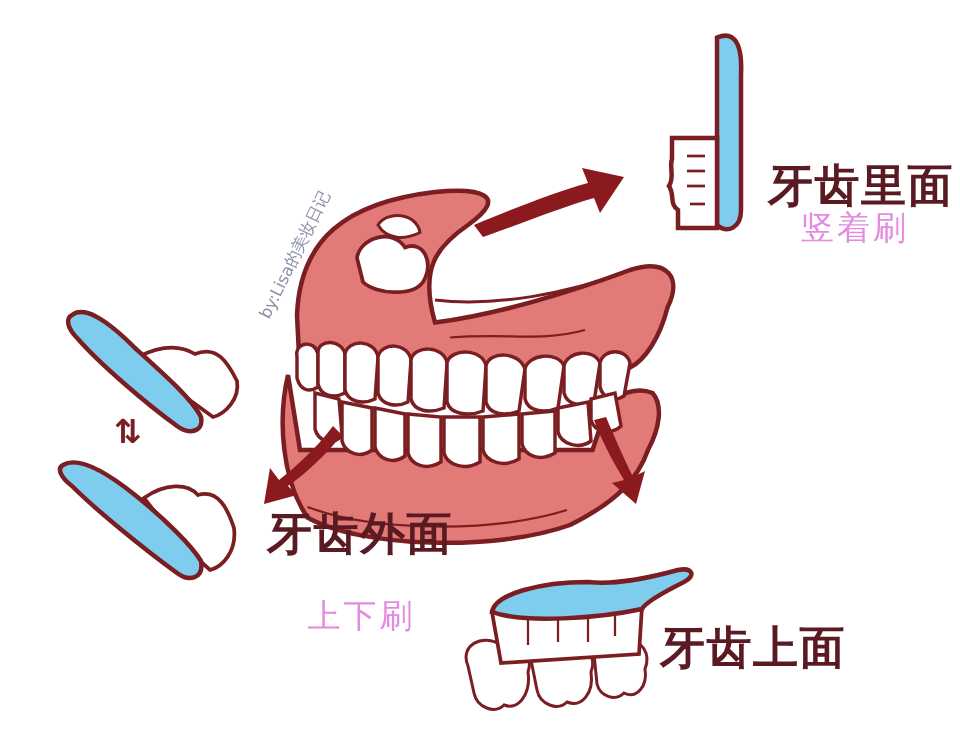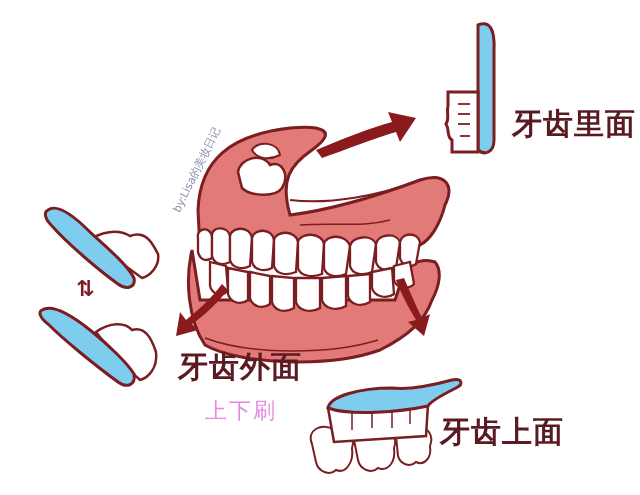--- a/index.html
+++ b/index.html
@@ -109,20 +109,21 @@
   </svg>
 
   
   <div class="watermark" style="left:183px; top:200px; transform: rotate(-64deg);">by:Lisa的美妆日记</div>
 
   
   <div style="position:absolute; left:76px; top:276px; color:#7a1e22; font-size:22px; font-weight:bold;">⇅</div>
 
   
   <div class="label-main" style="left:512px; top:88px;margin-top:16px;">牙齿里面</div>
+  <div class="label-sub" style="left:534px; top:137px;">竖着刷</div>
 
   
-  <div class="label-main" style="left:178px; top:347px;">牙齿外面</div>
+  <div class="label-main" style="left:178px; top:336px;">牙齿外面</div>
   <div class="label-sub" style="left:181px; top:396px;margin-left:24px;">上下刷</div>
 
   
   <div class="label-main" style="left:440px; top:412px;">牙齿上面</div>
 </div>
 
 </body></html>

